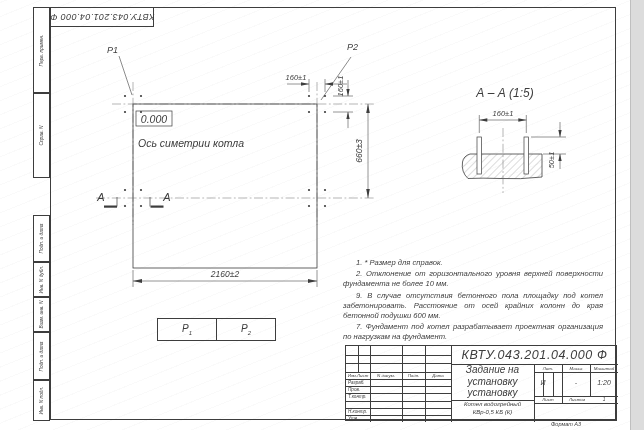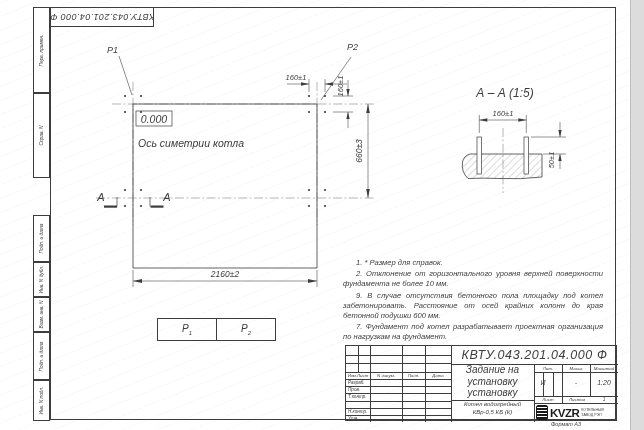--- a/index.html
+++ b/index.html
@@ -260,24 +260,16 @@
     <div class="cellc" style="left:216px;top:19.5px;width:28px;font-size:4.4px;">Масса</div>
     <div class="cellc" style="left:244px;top:19.5px;width:28px;font-size:4.4px;">Масштаб</div>
     <div class="cellc" style="left:188px;top:33px;width:18px;font-size:7px;">И</div>
     <div class="cellc" style="left:216px;top:33px;width:28px;font-size:7px;">-</div>
     <div class="cellc" style="left:244px;top:33px;width:28px;font-size:7px;">1:20</div>
 
     <div class="cellc" style="left:188px;top:51px;width:28px;font-size:4.4px;">Лист</div>
     <div class="cellc" style="left:216px;top:51px;width:30px;font-size:4.4px;">Листов</div>
     <div class="cellc" style="left:248px;top:51px;width:20px;font-size:4.8px;">1</div>
 
-    <div class="logo">
-      <div class="logoglyph"></div>
-      <div class="logotext">KVZR</div>
-      <div class="logocap">
-        <div>КОТЕЛЬНЫЙ</div>
-        <div>ЗАВОД РЭП</div>
-      </div>
-    </div>
   </div>
 
   <div class="fmt">Формат А3</div>
 </div>
 
 </body></html>

